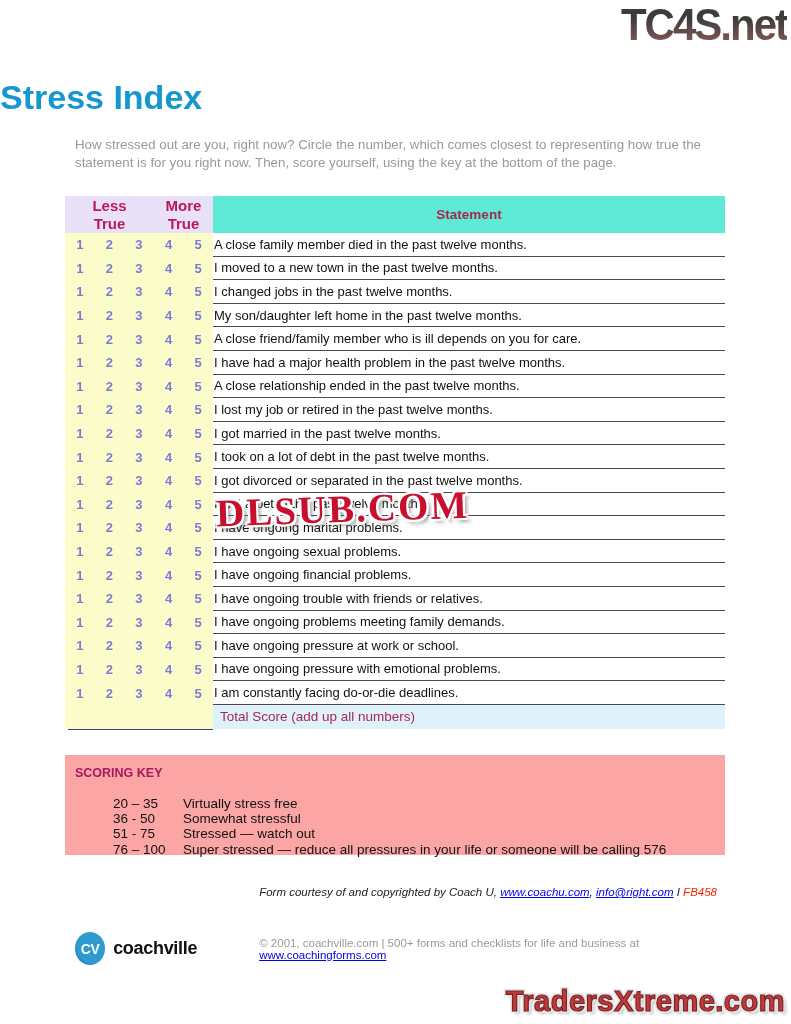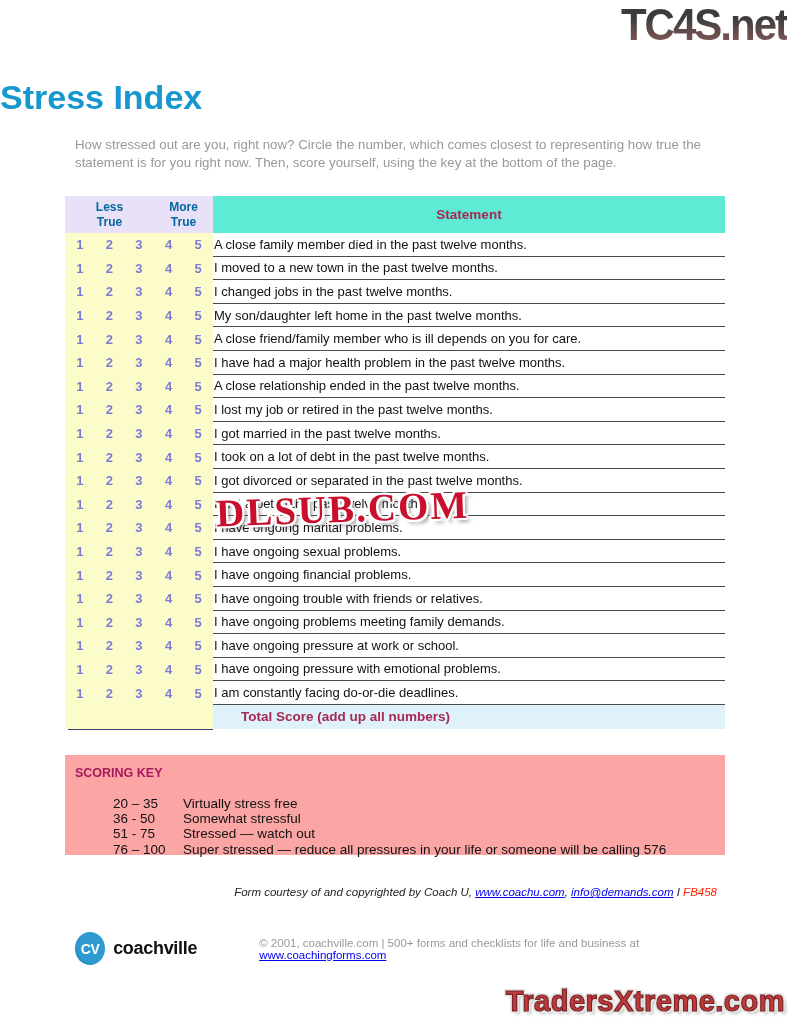--- a/index.html
+++ b/index.html
@@ -31,21 +31,21 @@
     font-size:13.3px; line-height:1.32; color:#999;
   }
 
   
   .stress-table { position:absolute; left:65px; top:196px; width:660px; }
   .thead { display:flex; height:37px; }
   .thead-left {
     width:148px; background:#E8E1F8; display:flex; align-items:center;
   }
   .thead-label {
-    font-weight:bold; color:#0369a1; font-size:12px; line-height:1.2;
+    font-weight:bold; color:#be185d; font-size:15px; line-height:1.2;
     text-align:center; white-space:pre-line;
   }
   .lbl-less { width:89px; }
   .lbl-more { width:59px; }
   .thead-right {
     flex:1; background:#5eead4; display:flex; align-items:center; justify-content:center;
     font-weight:bold; color:#A62A52; font-size:13.5px;
   }
   .row { display:flex; height:23.6px; }
   .nums {
@@ -55,22 +55,22 @@
     width:29.6px; text-align:center; font-size:13px; font-weight:bold; color:#7B7BD6;
     cursor:pointer;
   }
   .stmt {
     flex:1; display:flex; align-items:center; padding-left:1px;
     font-size:13px; color:#111; border-bottom:1px solid #4a4a4a; background:#fff;
   }
   .total-row { display:flex; height:24px; }
   .total-nums { width:148px; background:#FCFCCA; }
   .total-stmt {
-    flex:1; background:#DFF1FA; display:flex; align-items:center; padding-left:28px;
-    font-weight:bold; color:#A62A52; font-size:13.5px;
+    flex:1; background:#DFF1FA; display:flex; align-items:center; padding-left:7px;
+    font-weight:normal; color:#A62A52; font-size:13.5px;
   }
   .yellow-underline {
     margin-left:3px; width:145px; border-top:1.5px solid #3a3f7a; height:0;
   }
 
   
   .scoring {
     position:absolute; left:65px; top:755px; width:660px; height:100px;
     background:#fca5a5; padding:11px 0 0 10px;
   }
@@ -391,21 +391,21 @@
     <span class="key-label">Stressed — watch out</span>
   </div>
 
   <div class="key-row">
     <span class="key-range">76 – 100</span>
     <span class="key-label">Super stressed — reduce all pressures in your life or someone will be calling 576</span>
   </div>
 </div>
   </div>
 
-  <div class="credit"><span>Form courtesy of and copyrighted by Coach U, </span><a href="#">www.coachu.com</a><span>, </span><a href="#">info@demands.com</a><span> I </span><span class="code">FB458</span></div>
+  <div class="credit"><span>Form courtesy of and copyrighted by Coach U, </span><a href="#">www.coachu.com</a><span>, </span><a href="#">info@right.com</a><span> I </span><span class="code">FB458</span></div>
 
   <div class="bottombar">
     <div class="logo">CV</div>
     <div class="logo-text">coachville</div>
     <div class="copyright"><span>© 2001, coachville.com | 500+ forms and checklists for life and business at </span><a href="#">www.coachingforms.com</a></div>
   </div>
 
   <div class="dlsub">DLSUB.COM</div>
   <div class="tradersx">TradersXtreme.com</div>
 

